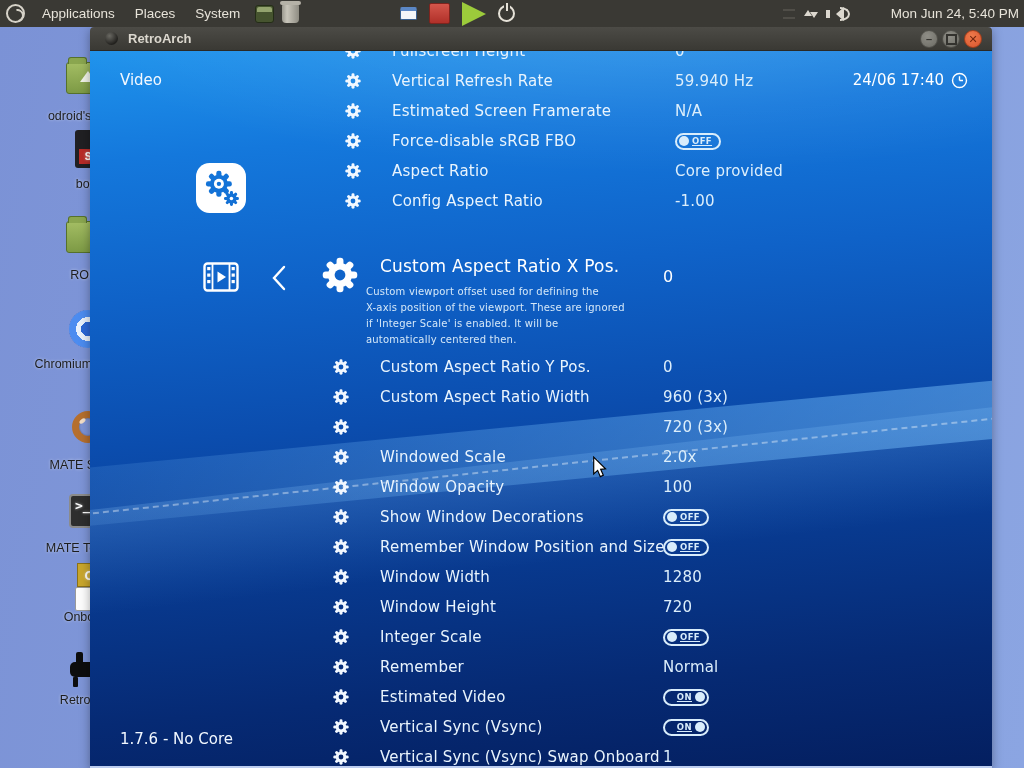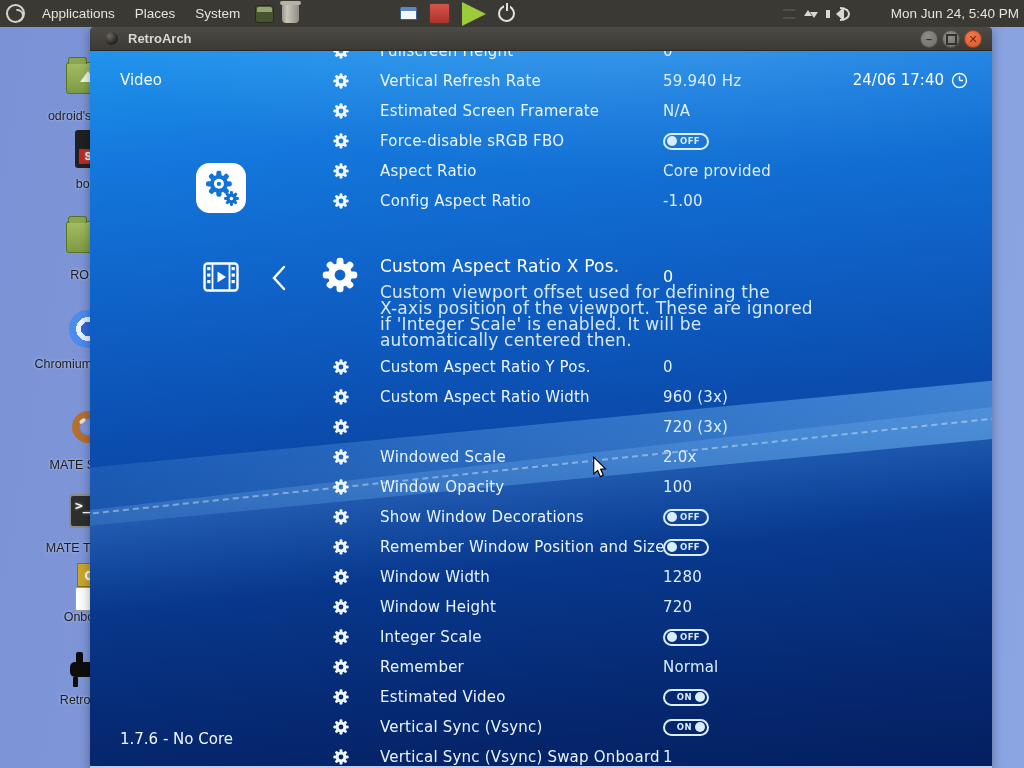--- a/index.html
+++ b/index.html
@@ -84,34 +84,34 @@
   .m-category { position:absolute; left:30px; top:20px; font-size:15px; color:#f2f8ff; }
   .m-clock { position:absolute; right:24px; top:20px; display:flex; align-items:center; gap:7px; font-size:15px; color:#fff; }
   .m-version { position:absolute; left:30px; top:679px; font-size:15px; color:#f2f8ff; }
 
   .cat-icon { position:absolute; left:106px; top:112px; width:50px; height:50px; }
   .entry-bar { position:absolute; left:113px; top:206px; width:200px; height:42px; }
   .film-icon { position:absolute; left:0; top:5px; }
   .chevron-icon { position:absolute; left:65px; top:6px; }
   .biggear { position:absolute; left:119px; top:0; width:36px; height:36px; color:#ffffff; }
 
-  .rows-top { position:absolute; left:0; right:0; top:-15px; }
+  .rows-top { position:absolute; left:12px; right:0; top:-15px; }
   .rows-bottom { position:absolute; left:0; right:0; top:301px; }
   .row { height:30px; position:relative; display:flex; align-items:center; font-size:15px; letter-spacing:.2px; }
   .row .gear { position:absolute; left:243px; top:7px; width:16px; height:16px; color:#f2f8ff; }
   .row-label { position:absolute; left:290px; color:#e9f4fd; white-space:nowrap; }
   .row-value { position:absolute; left:573px; display:flex; align-items:center; color:#dceefb; white-space:nowrap; }
 
   .sel { position:absolute; left:0; right:0; top:200px; height:110px; }
   .sel-label { position:absolute; left:290px; top:5px; font-size:17px; color:#ffffff; letter-spacing:.2px; }
   .sel-value { position:absolute; left:573px; top:16px; font-size:16px; color:#fff; }
-  .sel-desc { position:absolute; left:290px; top:33px; font-size:17px; line-height:16px; color:#d5e8f8; white-space:pre-line; letter-spacing:.2px; }
+  .sel-desc { position:absolute; left:276px; top:33px; font-size:10px; line-height:16px; color:#d5e8f8; white-space:pre-line; letter-spacing:.2px; }
 
   .pill { display:inline-flex; align-items:center; width:46px; height:17px; border:2px solid #d9edfb; border-radius:10px;
-          padding:0 2px; color:#d9edfb; gap:3px; }
+          padding:0 2px; color:#d9edfb; gap:3px;text-decoration:underline; }
   .pill .knob { width:10px; height:10px; border-radius:50%; background:#d9edfb; flex:0 0 auto; }
   .pill .pill-label { font-size:8.5px; font-weight:bold; letter-spacing:.4px; line-height:1; }
   .pill.on { flex-direction:row-reverse;padding-left:9px; }
 
   .cursor { position:absolute; left:592px; top:456px; z-index:99; }
 </style>
 </head>
 <body>
 
 <svg width="0" height="0" style="position:absolute" aria-hidden="true">

